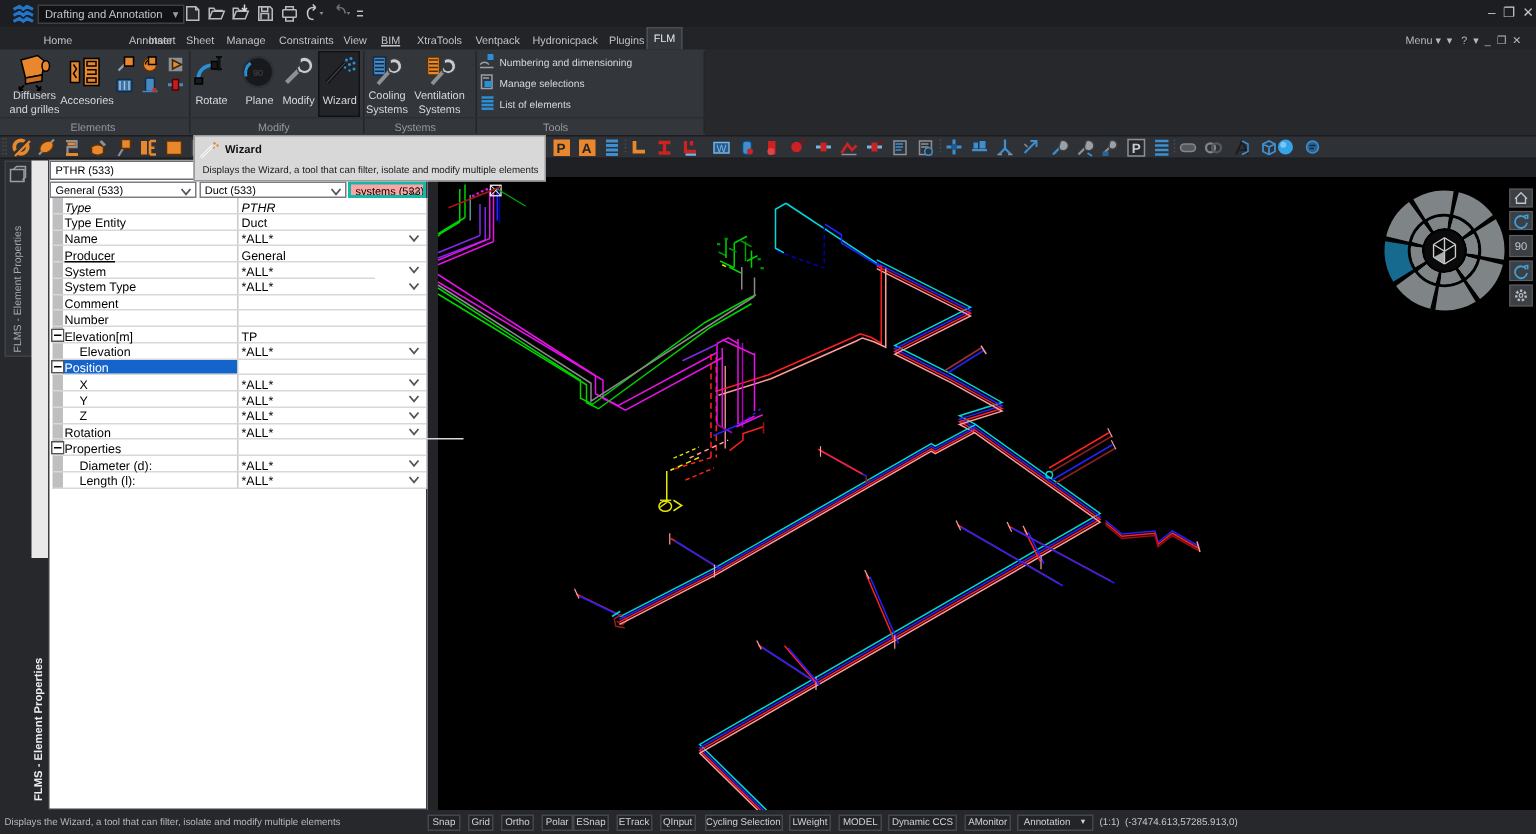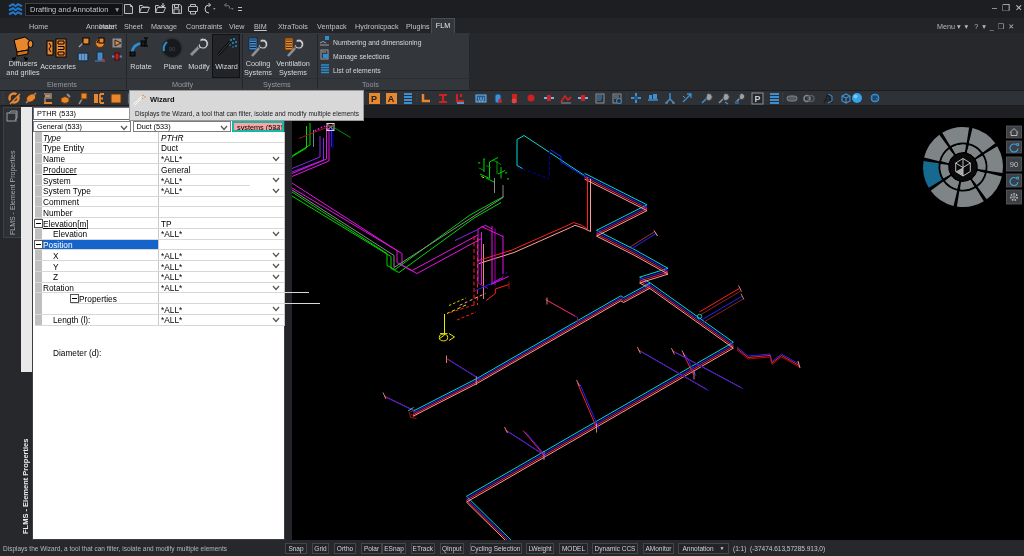--- a/index.html
+++ b/index.html
@@ -648,21 +648,21 @@
           <path d="M1 1 L4 4.5 L7 1" fill="none" stroke="#555" stroke-width="1.2"></path>
         </svg>
       </div>
 <div class="abs" style="left:0;top:64.50px;width:249px;height:10.75px;border-bottom:1px solid #d8d8d8;box-sizing:border-box;">
         <span class="abs txt" style="left:8px;top:0.5px;font-size:8.3px;color:#000;">Comment</span>
       </div>
 <div class="abs" style="left:0;top:75.25px;width:249px;height:10.75px;border-bottom:1px solid #d8d8d8;box-sizing:border-box;padding-left:24px;">
         <span class="abs txt" style="left:8px;top:0.5px;font-size:8.3px;color:#000;">Number</span>
       </div>
 <div class="abs" style="left:0;top:86.00px;width:249px;height:10.75px;border-bottom:1px solid #d8d8d8;box-sizing:border-box;">
-        <span class="abs txt" style="left:8px;top:0.5px;font-size:8.3px;color:#000;text-decoration:underline;">Elevation[m]</span>
+        <span class="abs txt" style="left:8px;top:0.5px;font-size:8.3px;color:#000;">Elevation[m]</span>
         <svg class="abs" style="left:-1px;top:0.8px;" width="9" height="9" viewBox="0 0 9 9">
           <rect x="0.5" y="0.5" width="8" height="8" fill="#fff" stroke="#555"></rect>
           <path d="M2 4.5 h5" stroke="#000"></path>
         </svg>
         <span class="abs txt" style="left:126px;top:0.5px;font-size:8.3px;color:#000;">TP</span>
       </div>
 <div class="abs" style="left:0;top:96.75px;width:249px;height:10.75px;border-bottom:1px solid #d8d8d8;box-sizing:border-box;">
         <span class="abs txt" style="left:18px;top:0.5px;font-size:8.3px;color:#000;">Elevation</span>
         <span class="abs txt" style="left:126px;top:0.5px;font-size:8.3px;color:#000;">*ALL*</span>
         <svg class="abs" style="left:237px;top:2px;" width="8" height="6" viewBox="0 0 8 6">
@@ -698,29 +698,29 @@
           <path d="M1 1 L4 4.5 L7 1" fill="none" stroke="#555" stroke-width="1.2"></path>
         </svg>
       </div>
 <div class="abs" style="left:0;top:150.50px;width:274px;height:10.75px;border-bottom:1px solid #d8d8d8;box-sizing:border-box;">
         <span class="abs txt" style="left:8px;top:0.5px;font-size:8.3px;color:#000;">Rotation</span>
         <span class="abs txt" style="left:126px;top:0.5px;font-size:8.3px;color:#000;">*ALL*</span>
         <svg class="abs" style="left:237px;top:2px;" width="8" height="6" viewBox="0 0 8 6">
           <path d="M1 1 L4 4.5 L7 1" fill="none" stroke="#555" stroke-width="1.2"></path>
         </svg>
       </div>
-<div class="abs" style="left:0;top:161.25px;width:249px;height:10.75px;border-bottom:1px solid #d8d8d8;box-sizing:border-box;margin-left:36px;">
+<div class="abs" style="left:0;top:161.25px;width:249px;height:10.75px;border-bottom:1px solid #d8d8d8;box-sizing:border-box;">
         <span class="abs txt" style="left:8px;top:0.5px;font-size:8.3px;color:#000;">Properties</span>
         <svg class="abs" style="left:-1px;top:0.8px;" width="9" height="9" viewBox="0 0 9 9">
           <rect x="0.5" y="0.5" width="8" height="8" fill="#fff" stroke="#555"></rect>
           <path d="M2 4.5 h5" stroke="#000"></path>
         </svg>
       </div>
 <div class="abs" style="left:0;top:172.00px;width:249px;height:10.75px;border-bottom:1px solid #d8d8d8;box-sizing:border-box;">
-        <span class="abs txt" style="left:18px;top:0.5px;font-size:8.3px;color:#000;margin-top:43px;">Diameter (d):</span>
+        <span class="abs txt" style="left:18px;top:0.5px;font-size:8.3px;color:#000;">Diameter (d):</span>
         <span class="abs txt" style="left:126px;top:0.5px;font-size:8.3px;color:#000;">*ALL*</span>
         <svg class="abs" style="left:237px;top:2px;" width="8" height="6" viewBox="0 0 8 6">
           <path d="M1 1 L4 4.5 L7 1" fill="none" stroke="#555" stroke-width="1.2"></path>
         </svg>
       </div>
 <div class="abs" style="left:0;top:182.75px;width:249px;height:10.75px;border-bottom:1px solid #d8d8d8;box-sizing:border-box;">
         <span class="abs txt" style="left:18px;top:0.5px;font-size:8.3px;color:#000;">Length (l):</span>
         <span class="abs txt" style="left:126px;top:0.5px;font-size:8.3px;color:#000;">*ALL*</span>
         <svg class="abs" style="left:237px;top:2px;" width="8" height="6" viewBox="0 0 8 6">
           <path d="M1 1 L4 4.5 L7 1" fill="none" stroke="#555" stroke-width="1.2"></path>

